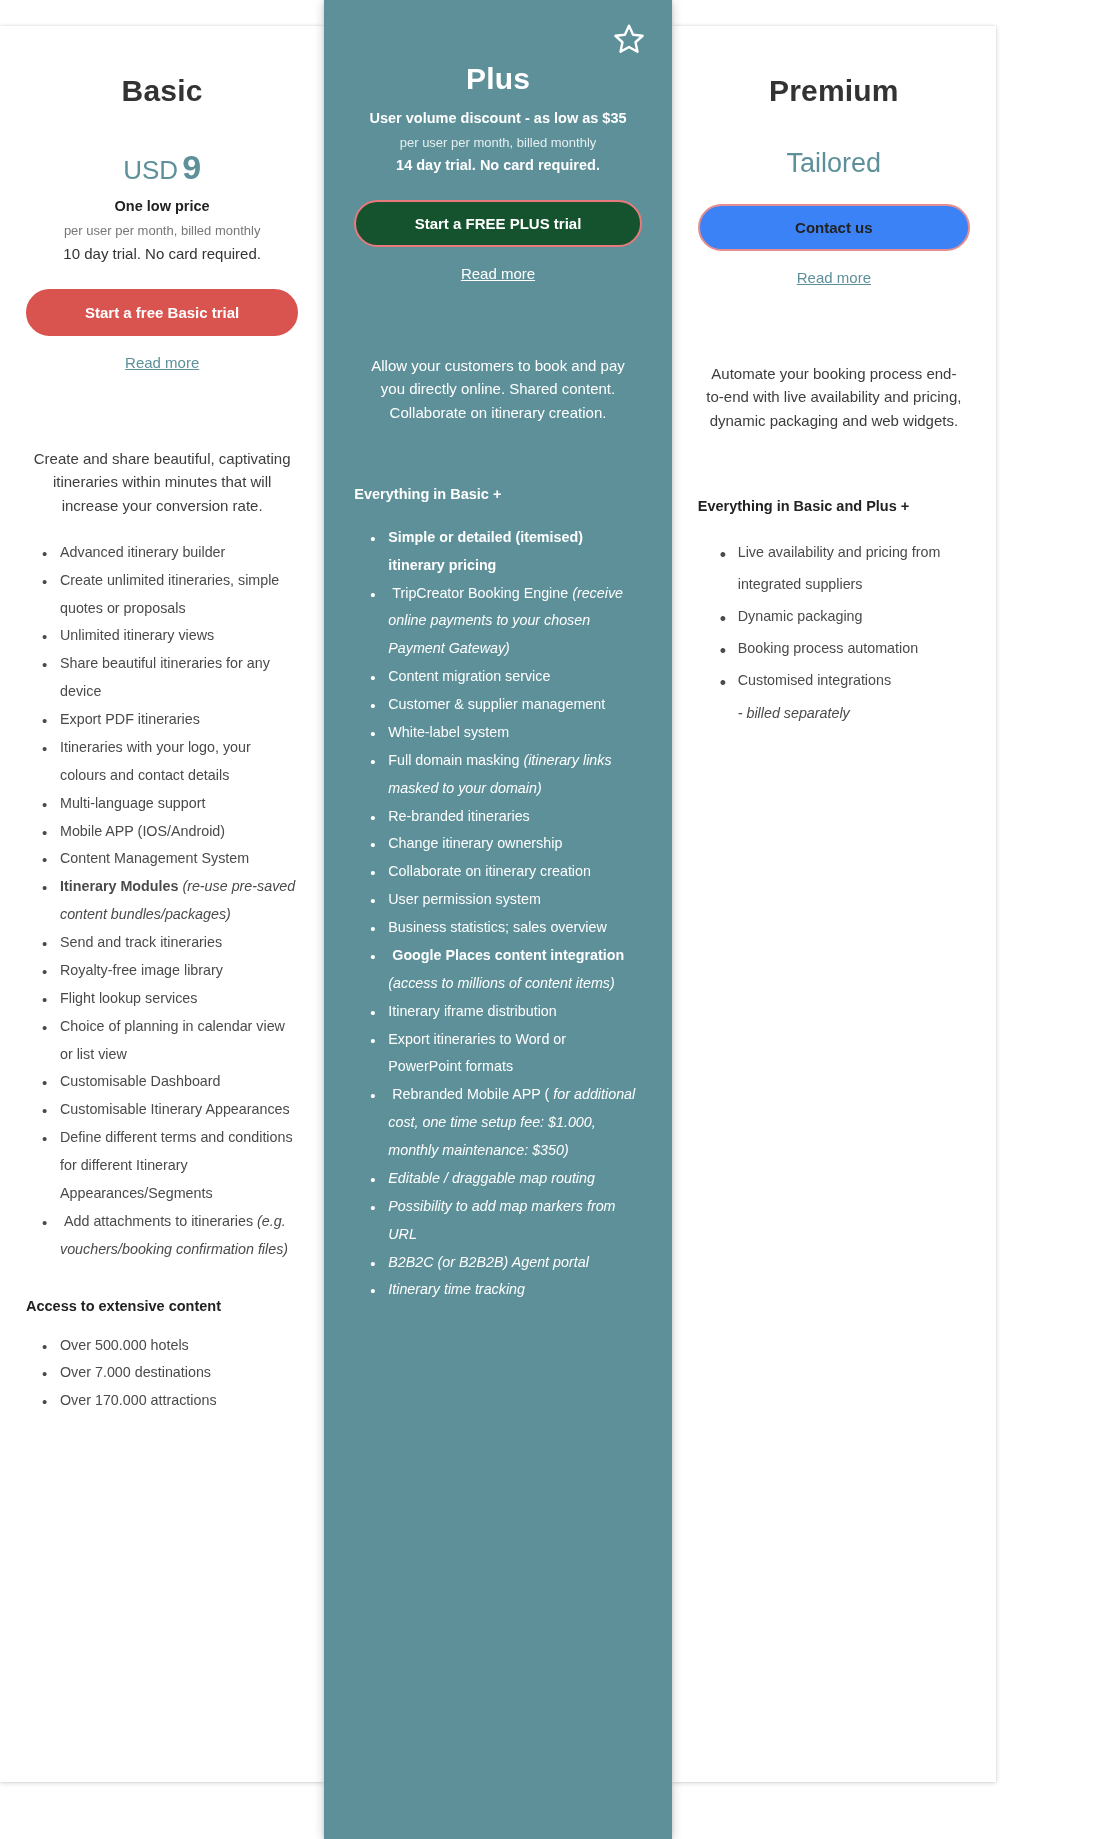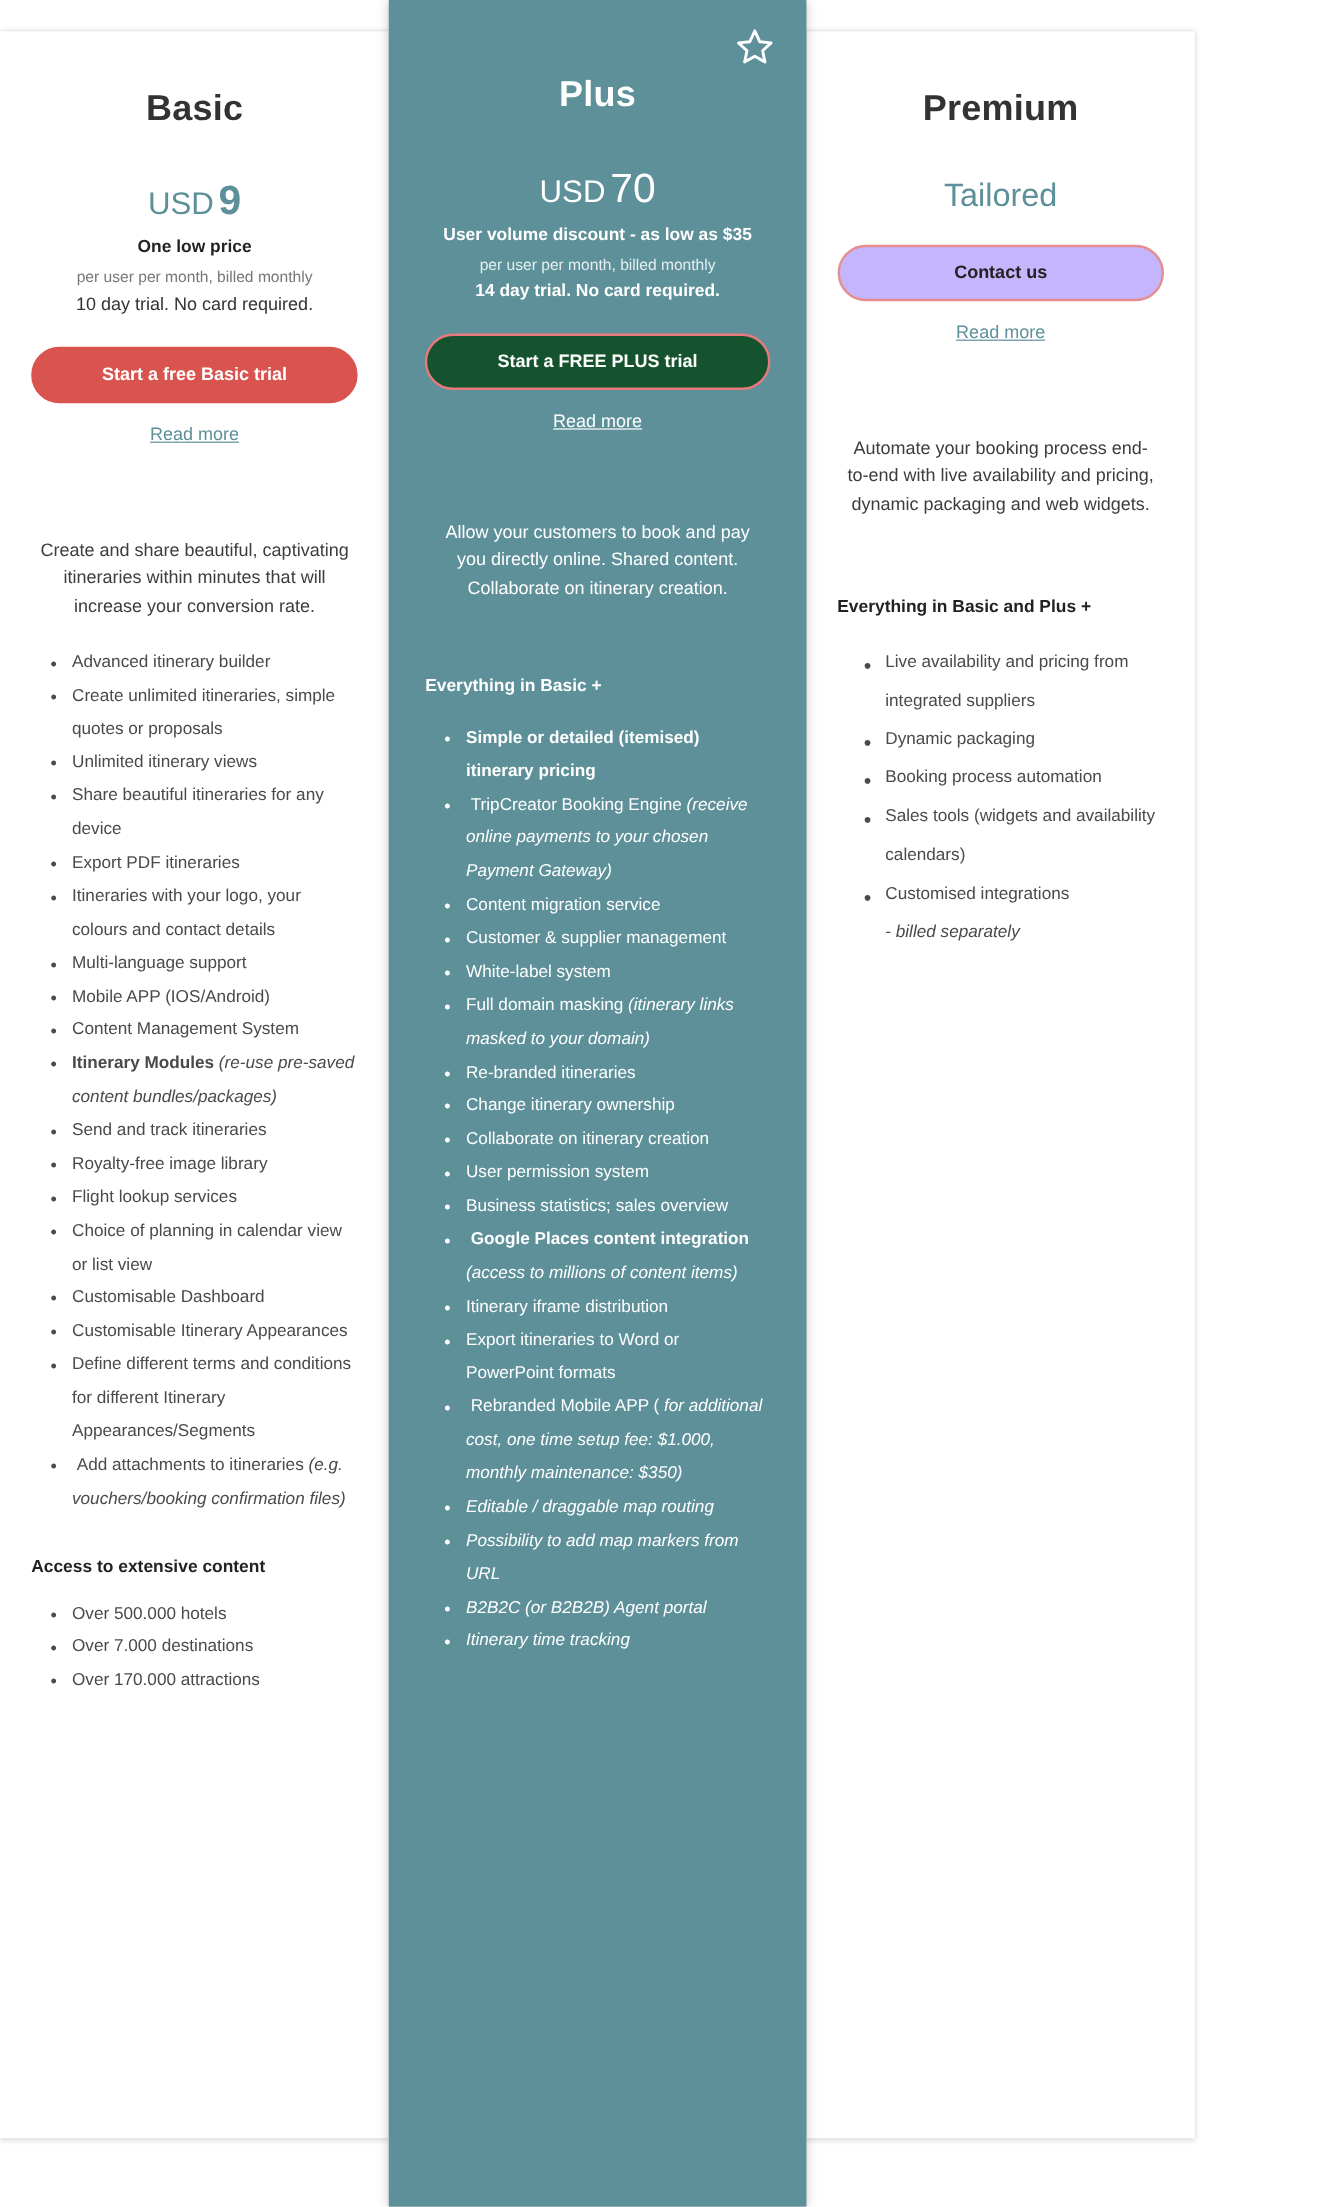--- a/index.html
+++ b/index.html
@@ -114,21 +114,21 @@
     padding: 13px 0;
     border-radius: 26px;
     text-align: center;
     font-size: 15px;
     font-weight: bold;
     cursor: pointer;
     border: 2px solid transparent;
   }
   .cta-filled { background: #d9534f; color: #ffffff; border-color: #d9534f; }
   .card-plus .cta-filled { background: #14532d; border-color: #e8797c; }
-  .cta-outline { background: #c4b5fd; color: #222222; border: 2px solid #e58d90; }
+  .cta-outline { background: #3b82f6; color: #222222; border: 2px solid #e58d90; }
 
   .read-more {
     display: block;
     text-align: center;
     margin-top: 18px;
     font-size: 15px;
     color: #5d9099;
     text-decoration: underline;
     cursor: pointer;
   }
@@ -247,23 +247,20 @@
 
   <section class="card card-plus">
     <span class="star-badge">
       <svg viewBox="0 0 24 24" fill="none" stroke="#ffffff" stroke-width="1.7" stroke-linejoin="round">
         <polygon points="12,2.6 14.9,9 21.6,9.7 16.6,14.3 18,21 12,17.6 6,21 7.4,14.3 2.4,9.7 9.1,9"></polygon>
       </svg>
     </span>
 
     <h2 class="plan-name">Plus</h2>
 
-    <div class="price-row">
-      <span class="price-cur">USD</span><span class="price-amt">70</span>
-    </div>
 
     <div class="price-note-bold">User volume discount - as low as $35</div>
     <div class="price-note-small">per user per month, billed monthly</div>
     <div class="price-trial">14 day trial. No card required.</div>
 
     <button class="cta cta-filled">Start a FREE PLUS trial</button>
     <a class="read-more" href="#">Read more</a>
 
     <p class="blurb">Allow your customers to book and pay you directly online. Shared content. Collaborate on itinerary creation.</p>
 
@@ -303,18 +300,17 @@
     <a class="read-more" href="#">Read more</a>
 
     <p class="blurb">Automate your booking process end-to-end with live availability and pricing, dynamic packaging and web widgets.</p>
 
     <div class="section-head">Everything in Basic and Plus +</div>
 
     <ul class="features">
       <li>Live availability and pricing from integrated suppliers</li>
       <li>Dynamic packaging</li>
       <li>Booking process automation</li>
-      <li>Sales tools (widgets and availability calendars)</li>
       <li>Customised integrations<br><i>- billed separately</i></li>
     </ul>
   </section>
 
 </div>
 
 </body></html>

